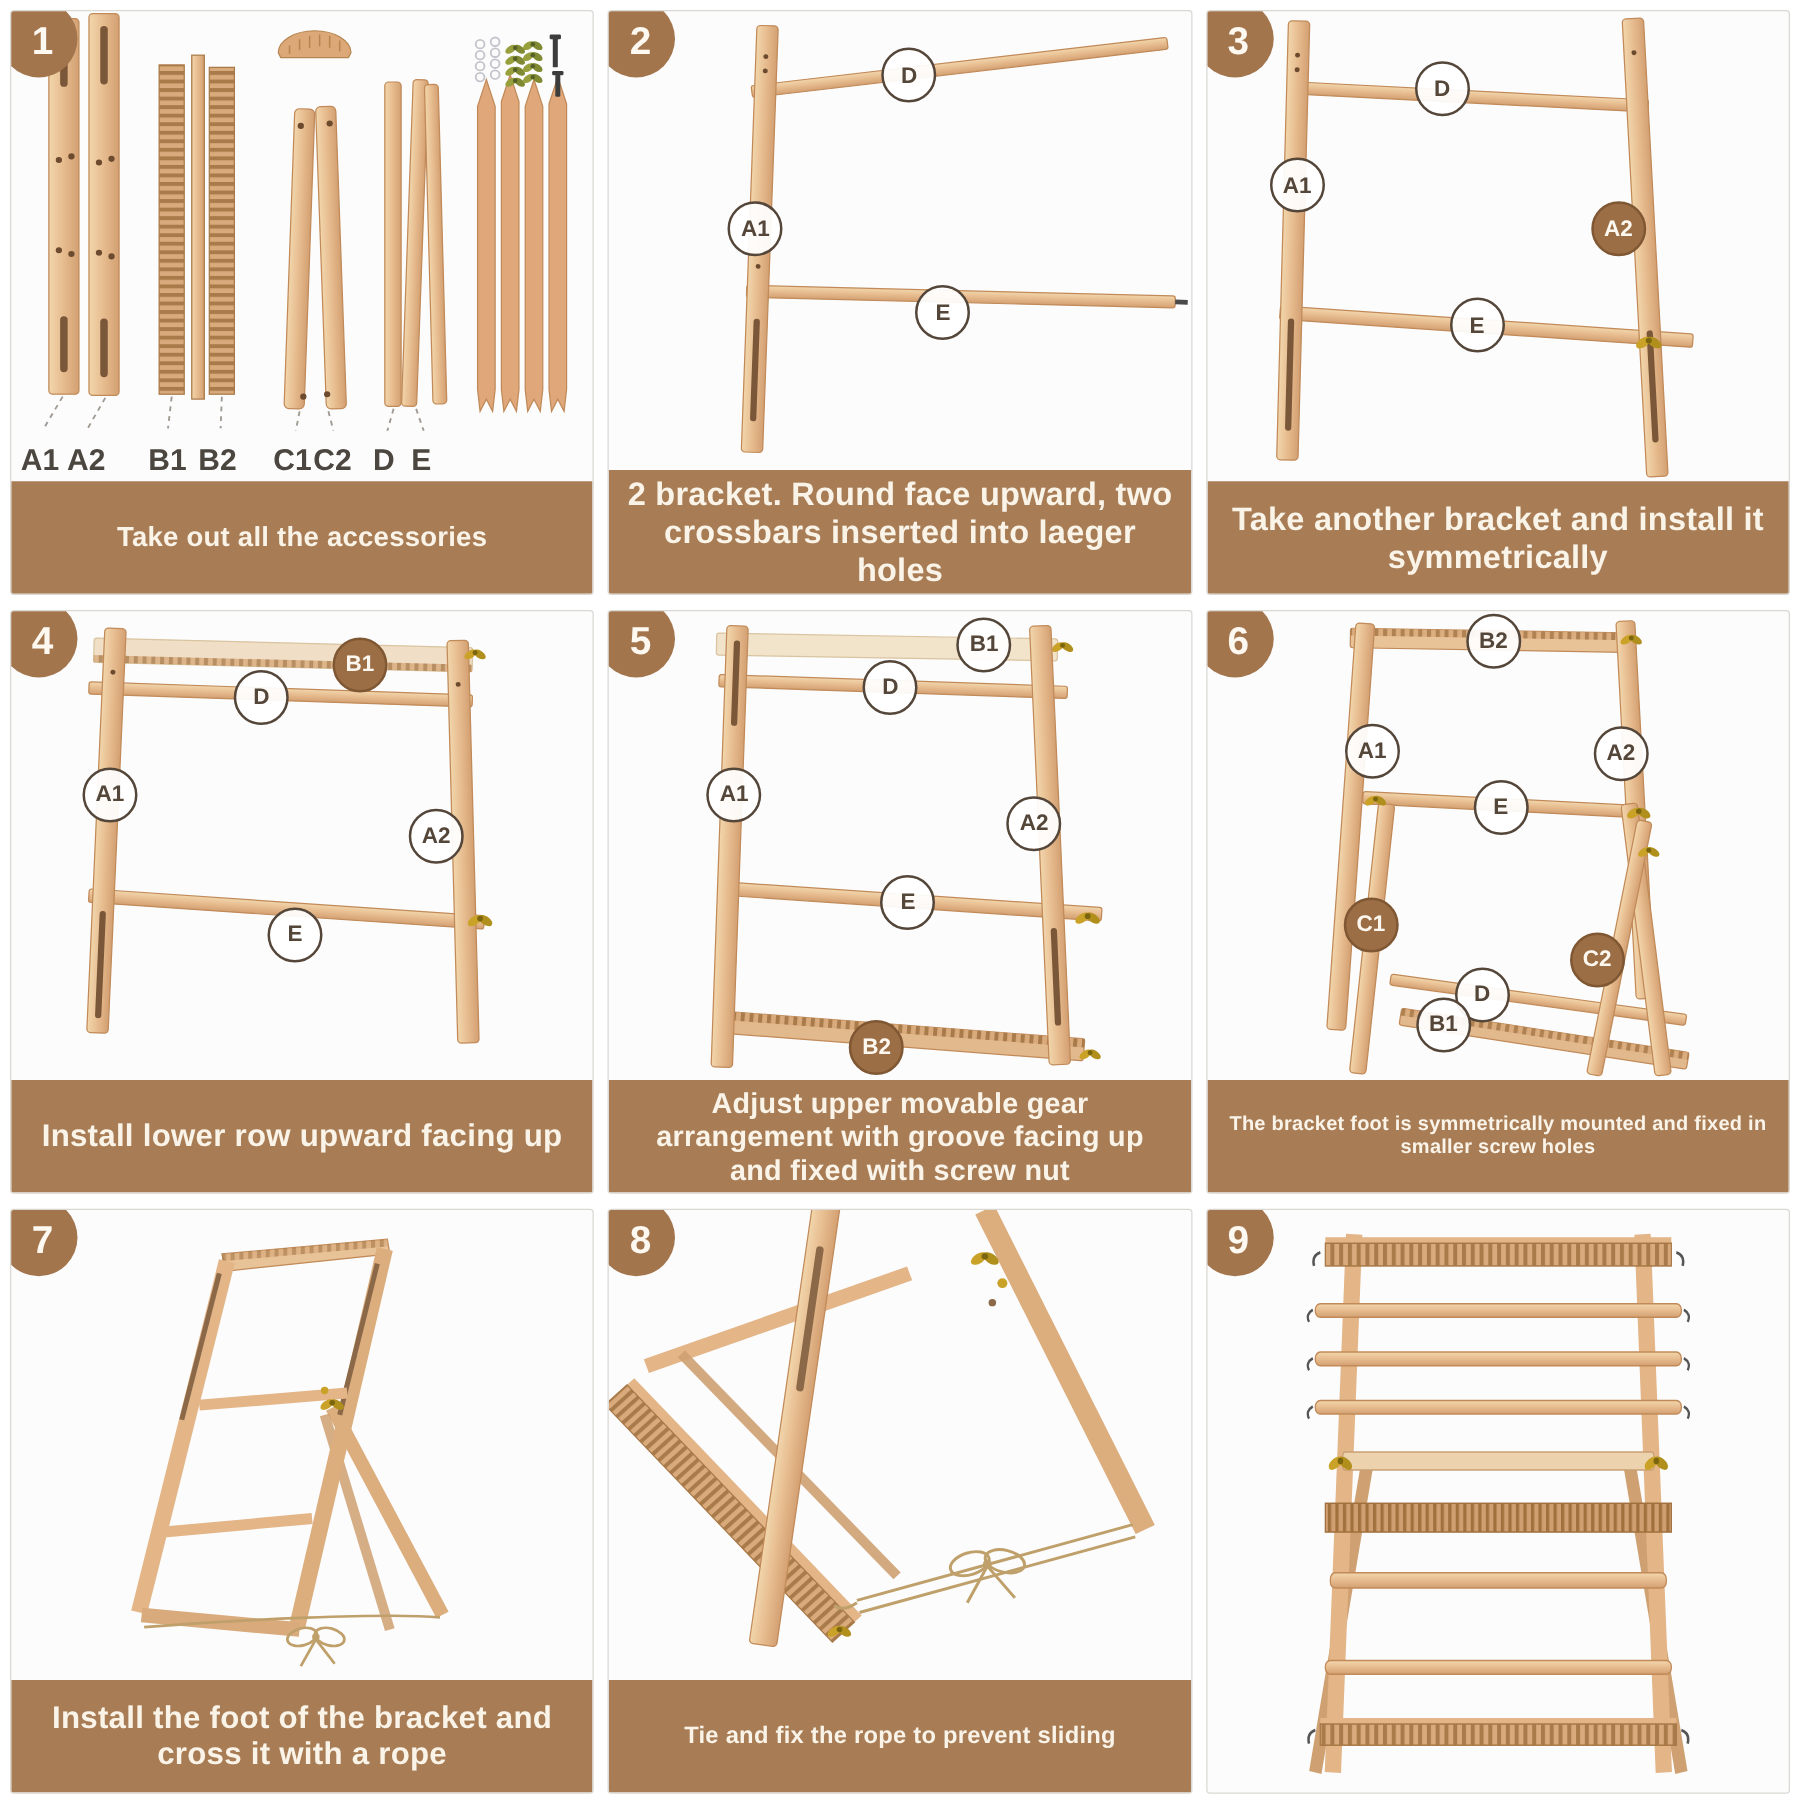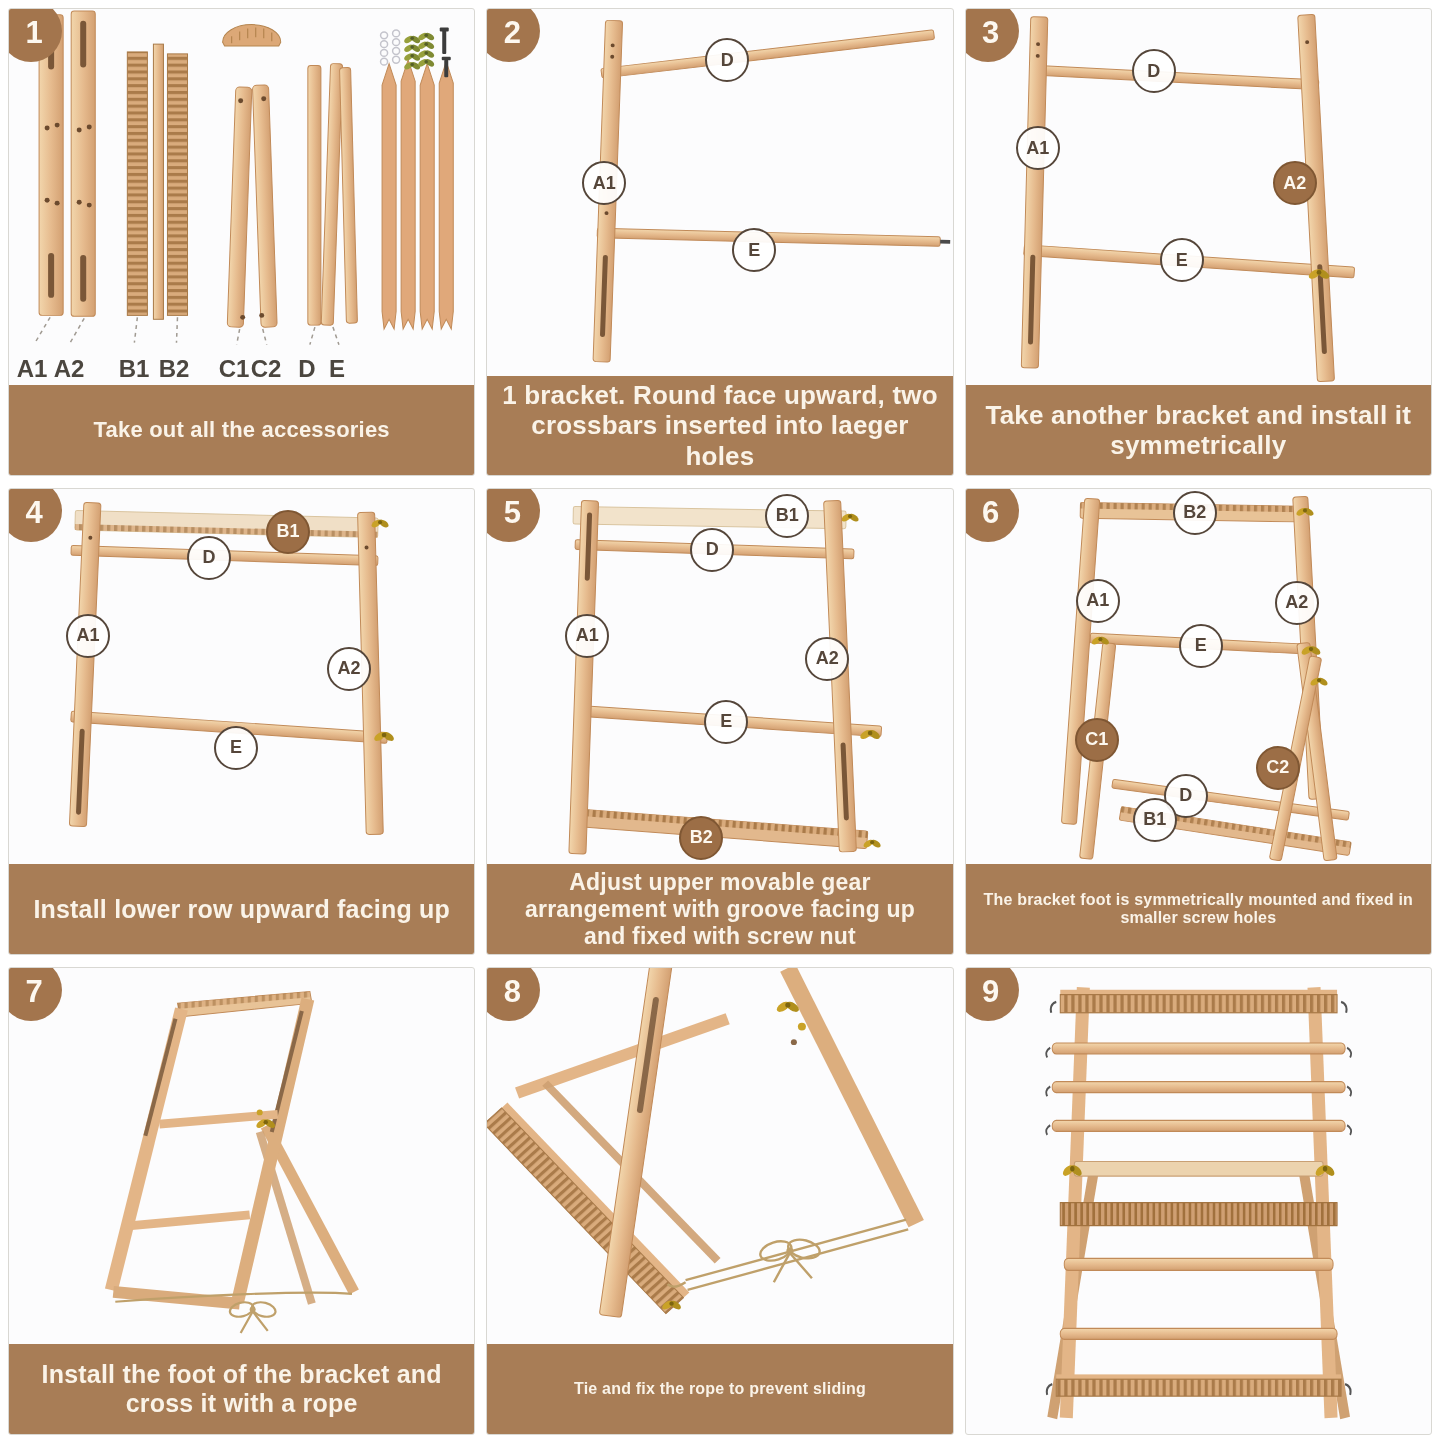--- a/index.html
+++ b/index.html
@@ -10,21 +10,21 @@
          border:1.5px solid #d9d8d3;border-radius:3px;overflow:hidden;}
   .badge{position:absolute;top:-9px;left:-9px;width:62px;height:62px;border-radius:50%;
          background:#a3754d;color:#fdf8f0;z-index:6;display:flex;align-items:center;justify-content:center;
          font-size:31px;font-weight:700;}
   .badge span{transform:translate(3px,2px);}
   .photo{position:relative;flex:1;overflow:hidden;}
   .photo svg{position:absolute;inset:0;width:100%;height:100%;}
   .caption{min-height:82px;background:#a87d56;color:#faf3e8;display:flex;align-items:center;justify-content:center;
            text-align:center;font-weight:700;padding:4px 14px;line-height:1.16;letter-spacing:.2px;}
   .fs30{font-size:22px}.fs26{font-size:26px}.fs25{font-size:25px}.fs24{font-size:16px}
-  .fs23{font-size:23px}.fs21{font-size:16px}
+  .fs23{font-size:23px}.fs21{font-size:19px}
   .co{position:absolute;width:40px;height:40px;margin:-20px 0 0 -20px;border-radius:50%;z-index:4;
       display:flex;align-items:center;justify-content:center;font-weight:700;font-size:18px;}
   .co.outline{background:rgba(255,255,255,.93);border:2.5px solid #55463a;color:#55463a;}
   .co.filled{background:#9c6e46;border:2.5px solid #7f5733;color:#fdf8ef;}
   .plabel{position:absolute;top:346px;transform:translateX(-50%);font-size:24px;font-weight:600;color:#4b463f;z-index:4;}
 </style>
 </head>
 <body>
 
 <svg width="0" height="0" style="position:absolute" aria-hidden="true">
@@ -185,21 +185,21 @@
           <rect x="118" y="258" width="5" height="86" rx="2.5" fill="#7a5738"></rect>
           <circle cx="120" cy="38" r="2" fill="#6b4a2e"></circle>
             <circle cx="120" cy="50" r="2" fill="#6b4a2e"></circle>
             <circle cx="120" cy="214" r="2" fill="#6b4a2e"></circle>
         </g>
       </svg>
       <div class="co outline" style="left:238px;top:49px">D</div>
       <div class="co outline" style="left:115px;top:172px">A1</div>
       <div class="co outline" style="left:265px;top:239px">E</div>
     </div>
-    <div class="caption fs26">1 bracket. Round face upward, two crossbars inserted into laeger holes</div>
+    <div class="caption fs26">2 bracket. Round face upward, two crossbars inserted into laeger holes</div>
   </article>
 
   <article class="panel">
     <div class="badge">
         <span>3</span>
       </div>
     <div class="photo">
       <svg viewBox="0 0 464 385" preserveAspectRatio="none">
         <g transform="rotate(3 72 62)">
             <rect x="70" y="58" width="282" height="10" rx="2" fill="url(#wh)" stroke="#c18a58"></rect>

